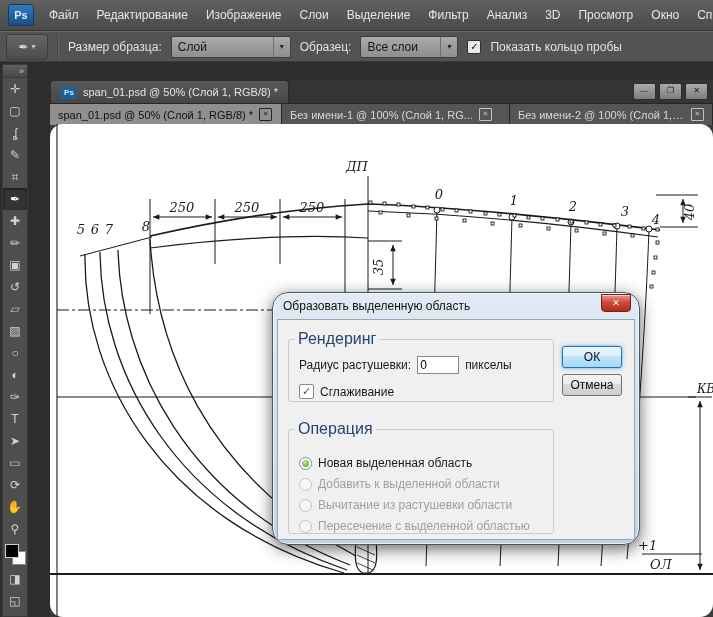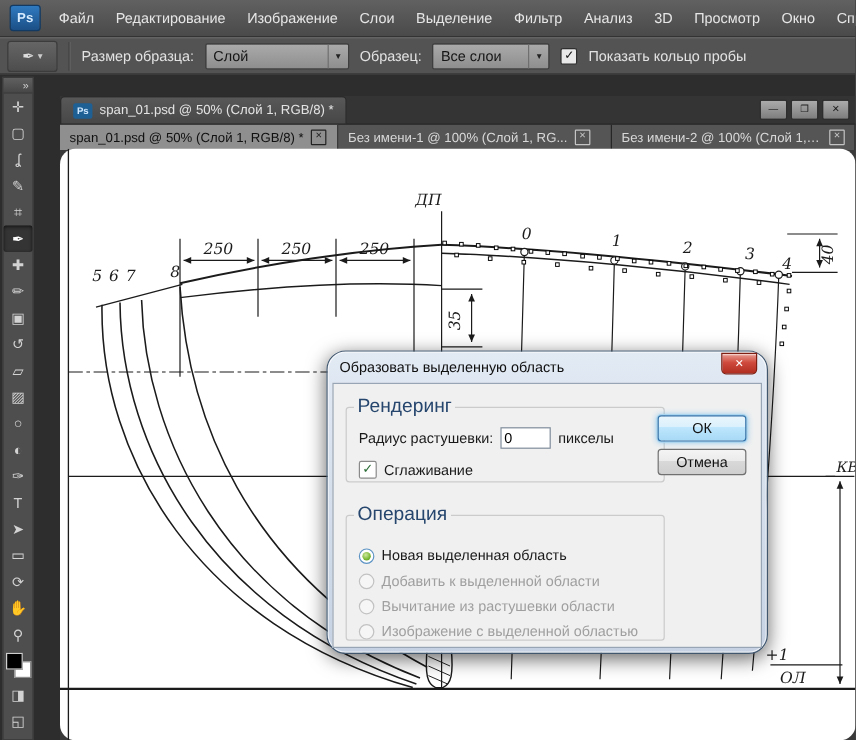--- a/index.html
+++ b/index.html
@@ -91,21 +91,21 @@
     font-family:"Liberation Sans",sans-serif;}
   .dlg-check{width:13px;height:13px;background:#fff;border:1px solid #8a8a8a;border-radius:2px;
     font-size:11px;line-height:13px;text-align:center;color:#2a6e35;flex:none;}
   .radio{width:13px;height:13px;border-radius:50%;background:#fff;border:1px solid #8f8f8f;
     position:relative;flex:none;box-sizing:border-box;}
   .radio.sel{border-color:#5c93c4;}
   .radio.sel::after{content:"";position:absolute;left:2px;top:2px;width:7px;height:7px;border-radius:50%;
     background:radial-gradient(circle at 40% 35%,#cfe7a0,#79b832 60%,#4f8f1f);}
   .radio.dis{border-color:#c2c2c2;background:#f6f6f6;}
   .dis-lbl{color:#9f9f9f;}
-  .btn{position:absolute;right:12px;width:74px;height:22px;border:1px solid #707070;border-radius:3px;
+  .btn{position:absolute;right:12px;width:60px;height:22px;border:1px solid #707070;border-radius:3px;
     background:linear-gradient(#f4f4f4,#ebebeb 45%,#d9d9d9 46%,#cfcfcf);font-size:12px;text-align:center;
     line-height:20px;color:#111;box-sizing:border-box;}
   .btn.ok{top:26px;border-color:#3071a9;box-shadow:0 0 0 1px #a9d5f0,0 0 5px #7ec0ea;
     background:linear-gradient(#eaf6fd,#d9f0fc 45%,#bee6fd 46%,#a7d9f5);}
   .btn.cancel{top:54px;}
 </style>
 </head>
 <body>
 
 <div class="app">
@@ -345,21 +345,21 @@
         <div class="frow" style="margin-top:7px">
           <span class="radio dis"></span>
           <span class="dis-lbl">Добавить к выделенной области</span>
         </div>
         <div class="frow" style="margin-top:7px">
           <span class="radio dis"></span>
           <span class="dis-lbl">Вычитание из растушевки области</span>
         </div>
         <div class="frow" style="margin-top:7px">
           <span class="radio dis"></span>
-          <span class="dis-lbl">Изображение с выделенной областью</span>
+          <span class="dis-lbl">Пересечение с выделенной областью</span>
         </div>
       </fieldset>
 
       <div class="btn ok">ОК</div>
       <div class="btn cancel">Отмена</div>
     </div>
   </div>
 
 </div>
 

